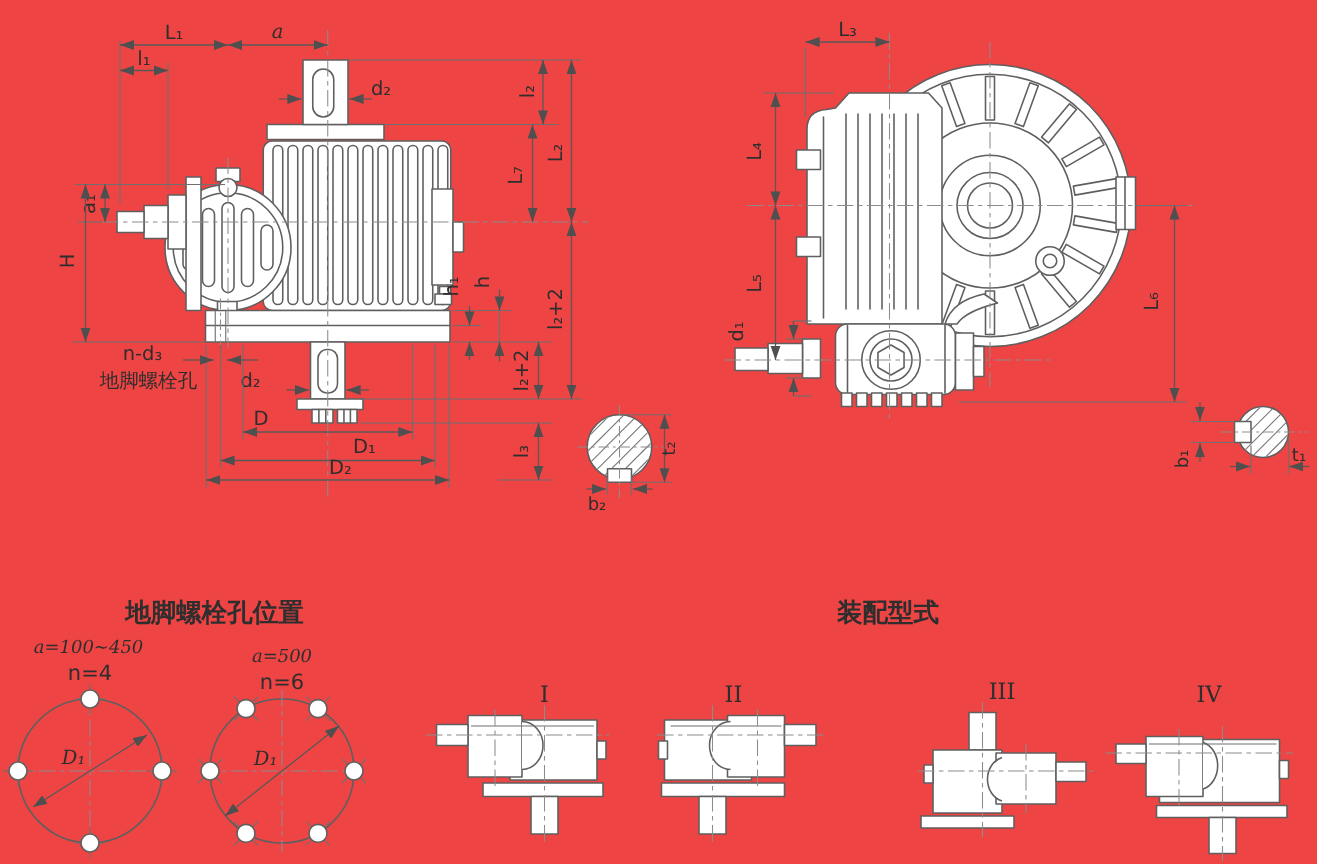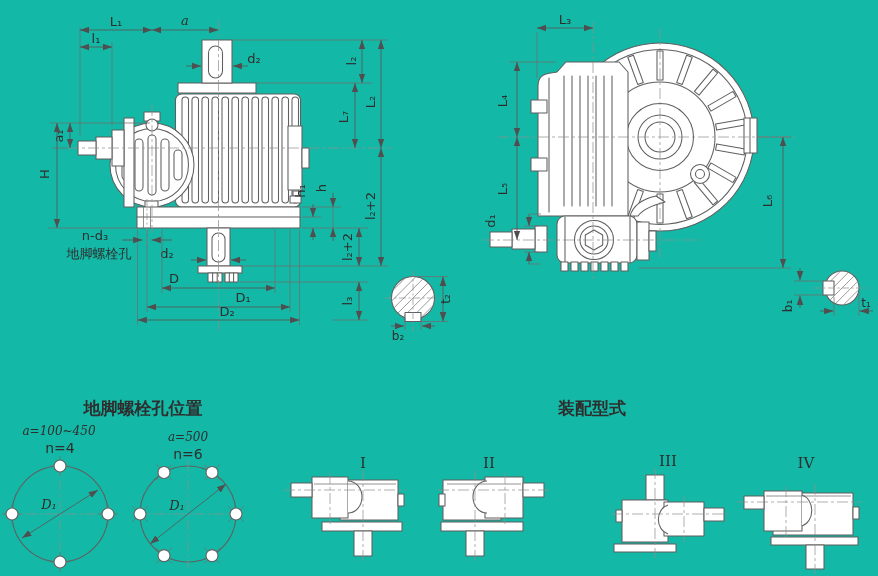--- a/index.html
+++ b/index.html
@@ -1,16 +1,16 @@
 <!DOCTYPE html>
 <html><head>
 <meta charset="utf-8">
 <style>
   html,body{margin:0;padding:0;background:#fff;}
-  .stage{width:878px;height:576px;position:relative;background:#14b8a6;font-family:"DejaVu Sans",sans-serif;}
+  .stage{width:878px;height:576px;position:relative;background:#ef4444;font-family:"DejaVu Sans",sans-serif;}
   svg{display:block}
   .ol{fill:none;stroke:#5f5f5f;stroke-width:1.05;stroke-linejoin:round;stroke-linecap:round}
   .olf{fill:#ffffff;stroke:#5f5f5f;stroke-width:1.05;stroke-linejoin:round}
   .thin{fill:none;stroke:#6f6f6f;stroke-width:.75}
   .dim{fill:none;stroke:#585858;stroke-width:.85}
   .cl{fill:none;stroke:#8c8c8c;stroke-width:.7;stroke-dasharray:11 3 3 3}
   .cls{fill:none;stroke:#8c8c8c;stroke-width:.7;stroke-dasharray:7 2.5 2 2.5}
   .hat{fill:none;stroke:#777;stroke-width:.75}
   text{fill:#2e2e2e}
   .dlab{font:13px "DejaVu Sans",sans-serif}

